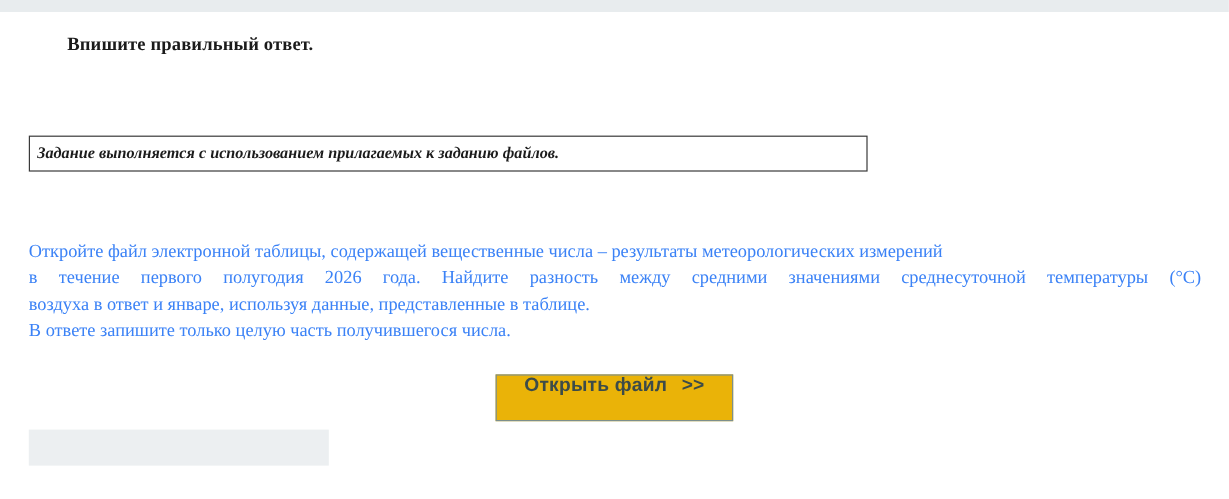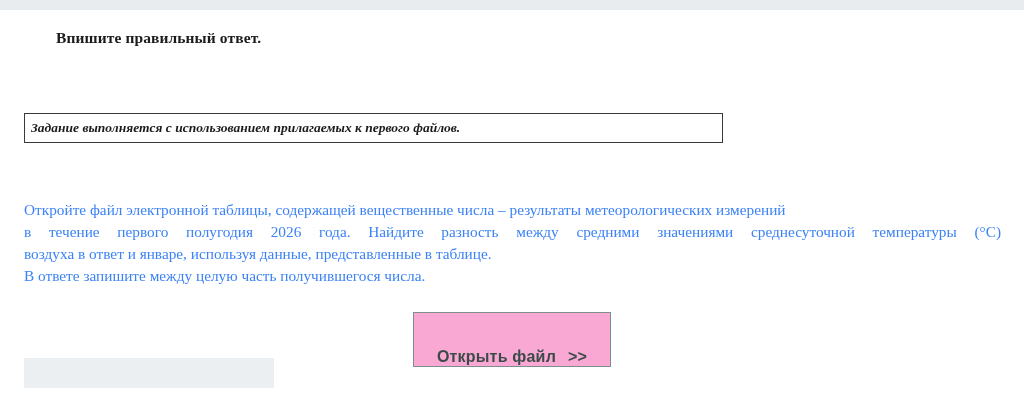--- a/index.html
+++ b/index.html
@@ -80,30 +80,30 @@
     display: block;
     text-align: justify;
     text-align-last: justify;
     white-space: normal;
   }
   .open-file-button {
     position: absolute;
     left: 413px;
     top: 302px;
     width: 198px;
-    height: 55px;
-    background: #f9a8d4;
+    height: 39px;
+    background: #eab308;
     border: 1px solid #7d8f8c;
     box-sizing: border-box;
     color: #3c4b49;
     font-size: 16px;
     font-weight: bold;
     font-family: "Liberation Sans", sans-serif;
     display: flex;
-    align-items: flex-end;
+    align-items: flex-start;
     justify-content: center;
     cursor: pointer;
     letter-spacing: 0.2px;
   }
   .open-file-button .arrows {
     margin-left: 12px;
     font-weight: bold;
   }
   .answer-field {
     position: absolute;
@@ -124,28 +124,28 @@
 </head>
 <body>
 
 <div class="top-strip"></div>
 
 <div class="page">
 
   <div class="instruction-title">Впишите правильный ответ.</div>
 
   <div class="note-box">
-    <span class="note-box-text">Задание выполняется с использованием прилагаемых к первого файлов.</span>
+    <span class="note-box-text">Задание выполняется с использованием прилагаемых к заданию файлов.</span>
   </div>
 
   <div class="body-text">
     <span class="body-line">Откройте файл электронной таблицы, содержащей вещественные числа – результаты метеорологических измерений</span>
     <span class="line-justify">в течение первого полугодия  2026 года. Найдите разность между средними значениями среднесуточной температуры  (°С)</span>
     <span class="body-line">воздуха в ответ и январе, используя данные, представленные в таблице.</span>
-    <span class="body-line">В ответе запишите между целую часть получившегося числа.</span>
+    <span class="body-line">В ответе запишите только целую часть получившегося числа.</span>
   </div>
 
   <div class="open-file-button">
     <span>Открыть файл</span>
     <span class="arrows">&gt;&gt;</span>
   </div>
 
   <input class="answer-field" type="text" placeholder="" style="">
 
 </div>

